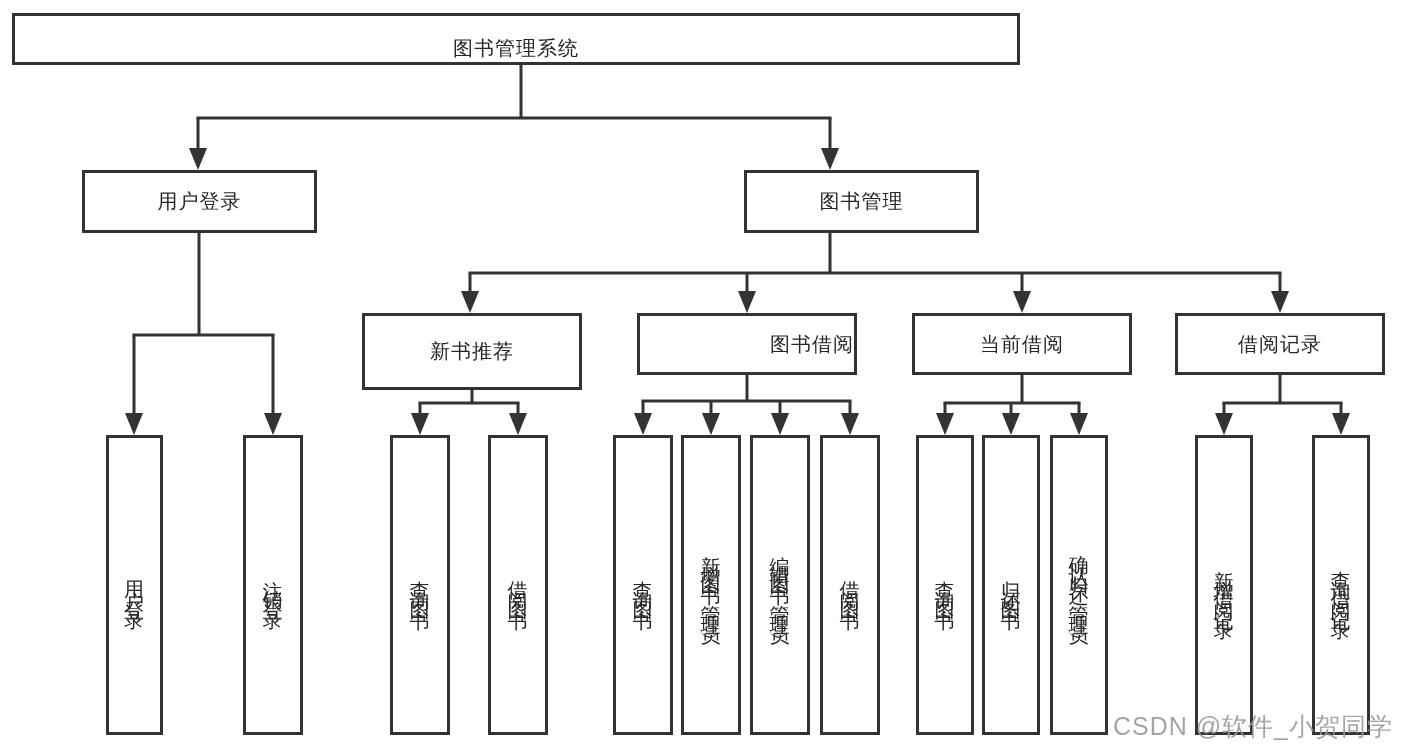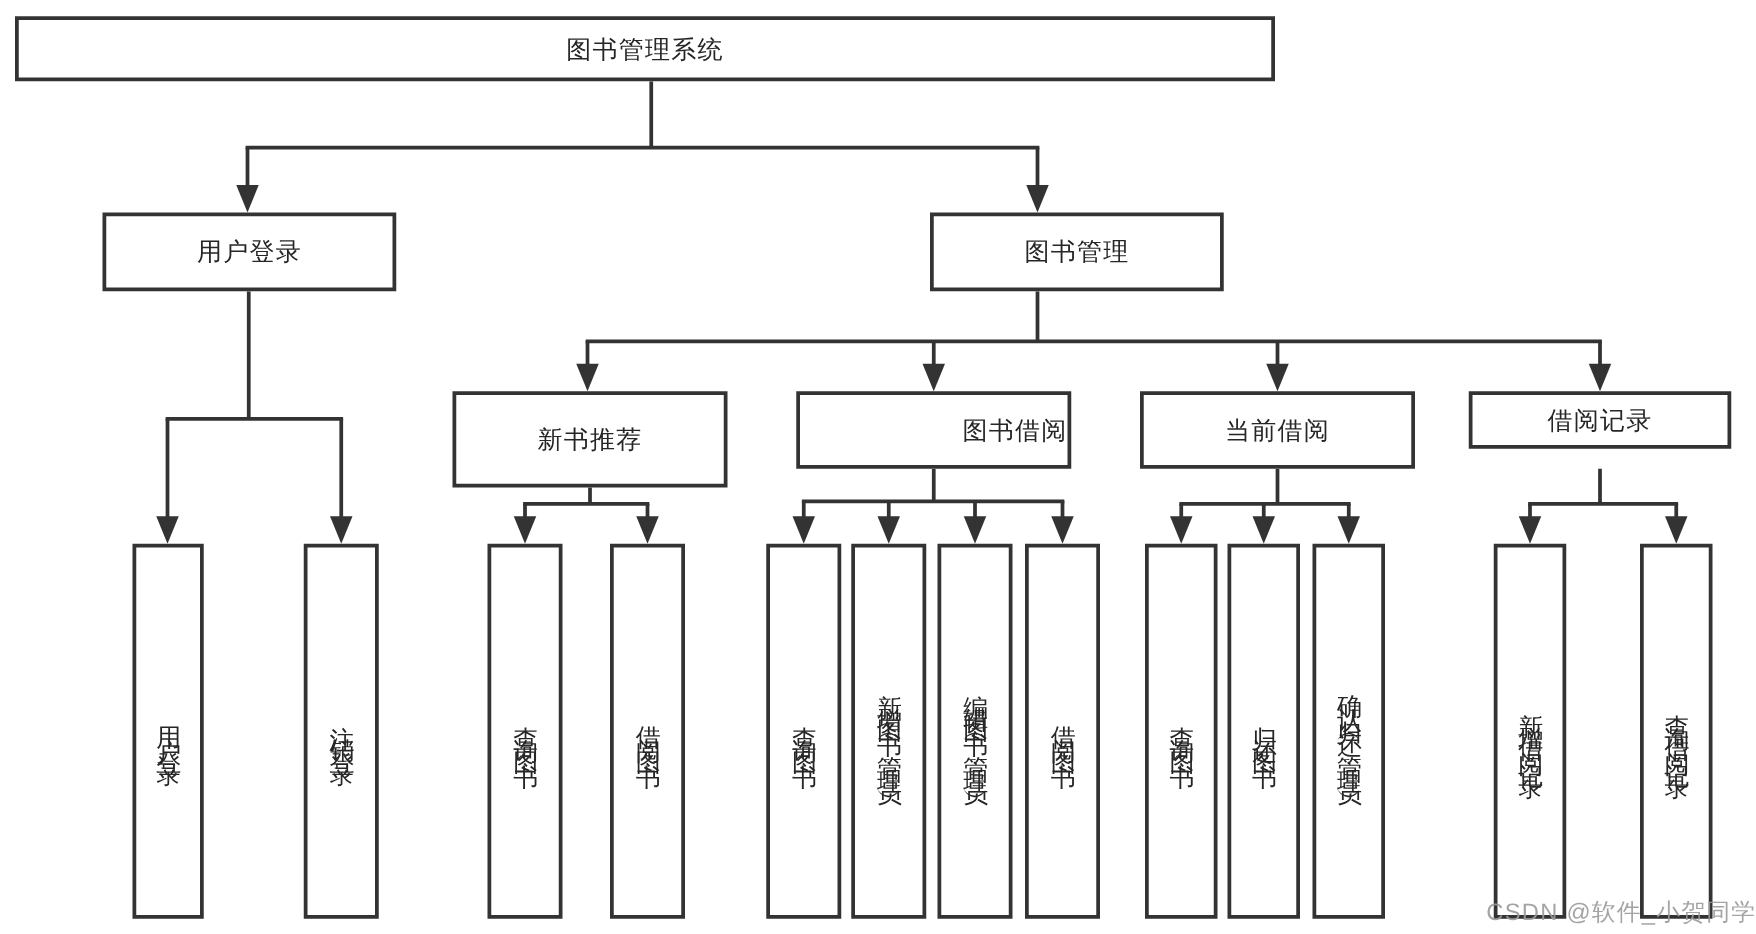--- a/index.html
+++ b/index.html
@@ -41,23 +41,23 @@
     writing-mode: vertical-rl;
     font-size: 20px;
     letter-spacing: 10px;
     line-height: 1;
   }
   .vbox span {
     display: block;
   }
   .watermark {
     position: absolute;
-    right: 0;
+    right: 12px;
     bottom: 4px;
-    font-size: 19px;
+    font-size: 25px;
     letter-spacing: 1px;
     color: var(--watermark, #9b9b9b);
     opacity: 0.9;
     white-space: nowrap;
   }
 </style>
 </head>
 <body>
 
 <div class="canvas">
@@ -124,41 +124,41 @@
       <polygon points="771,413 789,413 780,435"></polygon>
       <polygon points="841,413 859,413 850,435"></polygon>
       <polygon points="936,413 954,413 945,435"></polygon>
       <polygon points="1002,413 1020,413 1011,435"></polygon>
       <polygon points="1070,413 1088,413 1079,435"></polygon>
       <polygon points="1215,413 1233,413 1224,435"></polygon>
       <polygon points="1332,413 1350,413 1341,435"></polygon>
     </g>
   </svg>
 
-  <div class="node hbox" style="left:12px; top:13px; width:1008px; height:52px;">
+  <div class="node hbox" style="left:12px; top:13px; width:1008px; height:52px;align-items:flex-end;">
     <span>图书管理系统</span>
   </div>
 
   <div class="node hbox" style="left:82px; top:170px; width:235px; height:63px;">
     <span>用户登录</span>
   </div>
   <div class="node hbox" style="left:712px; top:170px; width:235px; height:63px;margin-left:32px;">
     <span>图书管理</span>
   </div>
 
   <div class="node hbox" style="left:362px; top:313px; width:220px; height:77px;">
     <span>新书推荐</span>
   </div>
   <div class="node hbox" style="left:637px; top:313px; width:220px; height:62px;justify-content:flex-end;">
     <span>图书借阅</span>
   </div>
   <div class="node hbox" style="left:912px; top:313px; width:220px; height:62px;">
     <span>当前借阅</span>
   </div>
-  <div class="node hbox" style="left:1175px; top:313px; width:210px; height:46px;">
+  <div class="node hbox" style="left:1175px; top:313px; width:210px; height:62px;">
     <span>借阅记录</span>
   </div>
 
   <div class="node vbox" style="left:106px; top:435px; width:57px; height:300px;">
     <span>用户登录</span>
   </div>
   <div class="node vbox" style="left:243px; top:435px; width:60px; height:300px;">
     <span>注销登录</span>
   </div>
 

